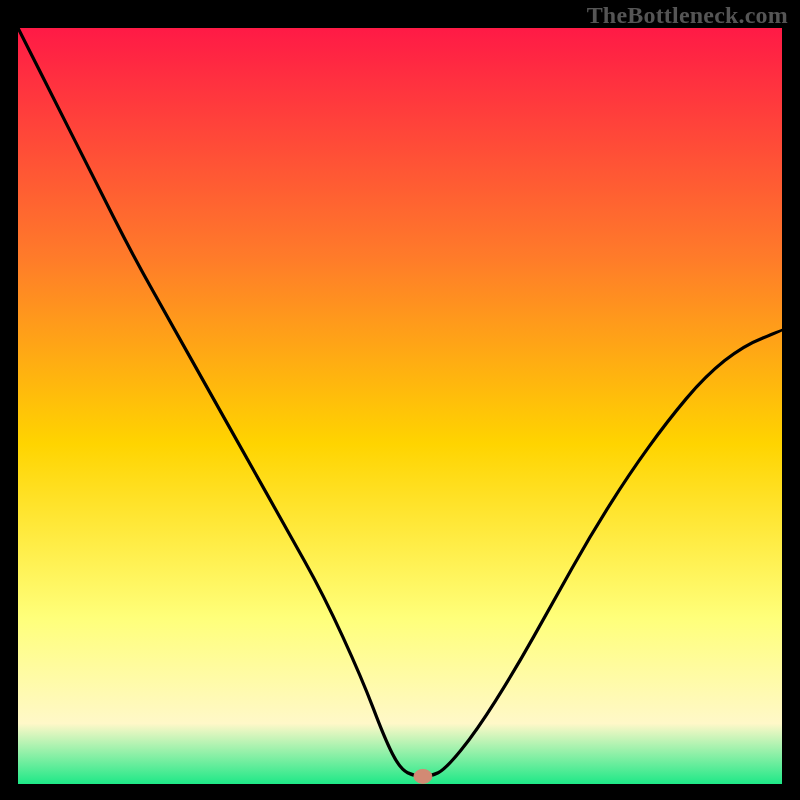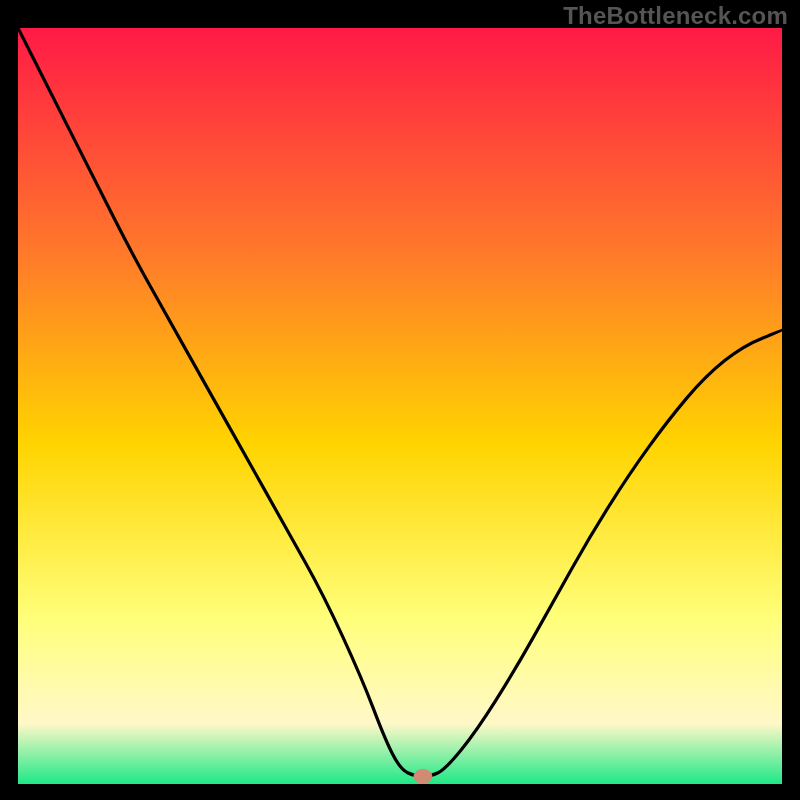--- a/index.html
+++ b/index.html
@@ -19,20 +19,21 @@
   }
   .watermark {
     position: absolute;
     top: 2px;
     right: 12px;
     color: #555;
     font-size: 24px;
     font-weight: 600;
     letter-spacing: 0.2px;
     z-index: 10;
+    font-family: Liberation Serif, serif;
   }
   .plot {
     position: absolute;
     left: 18px;
     top: 28px;
     width: 764px;
     height: 756px;
     
   }
   svg {

